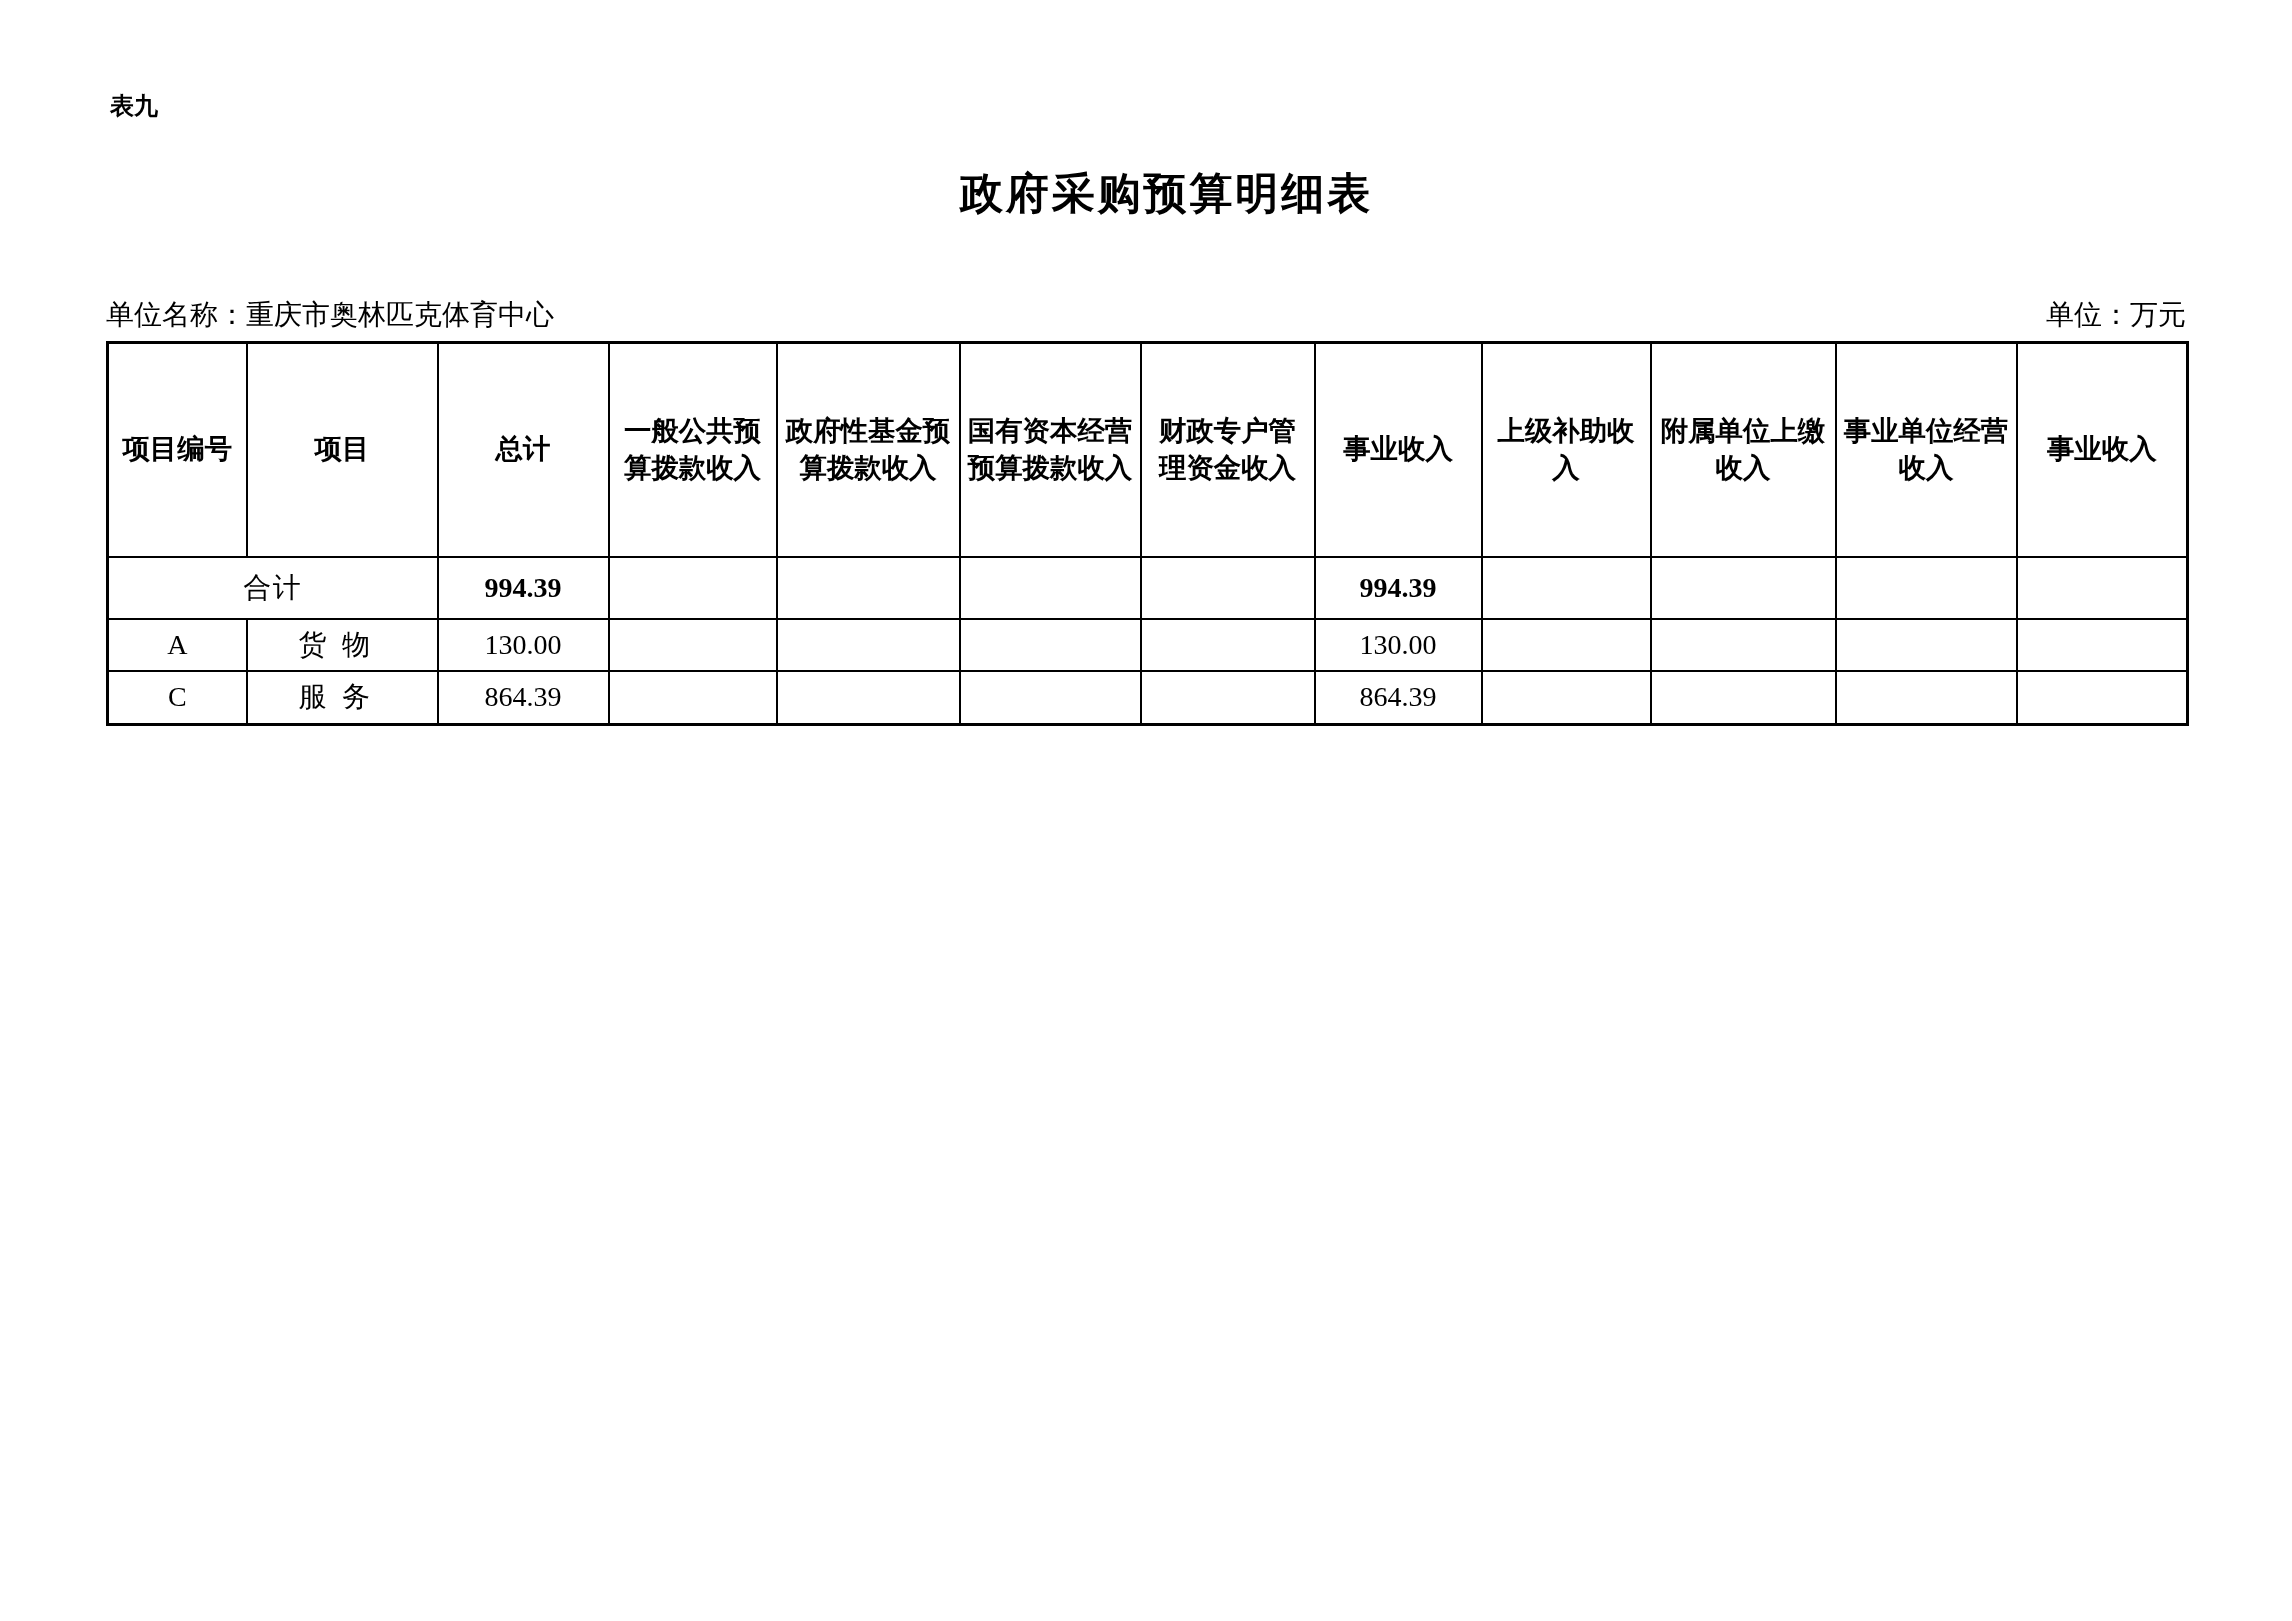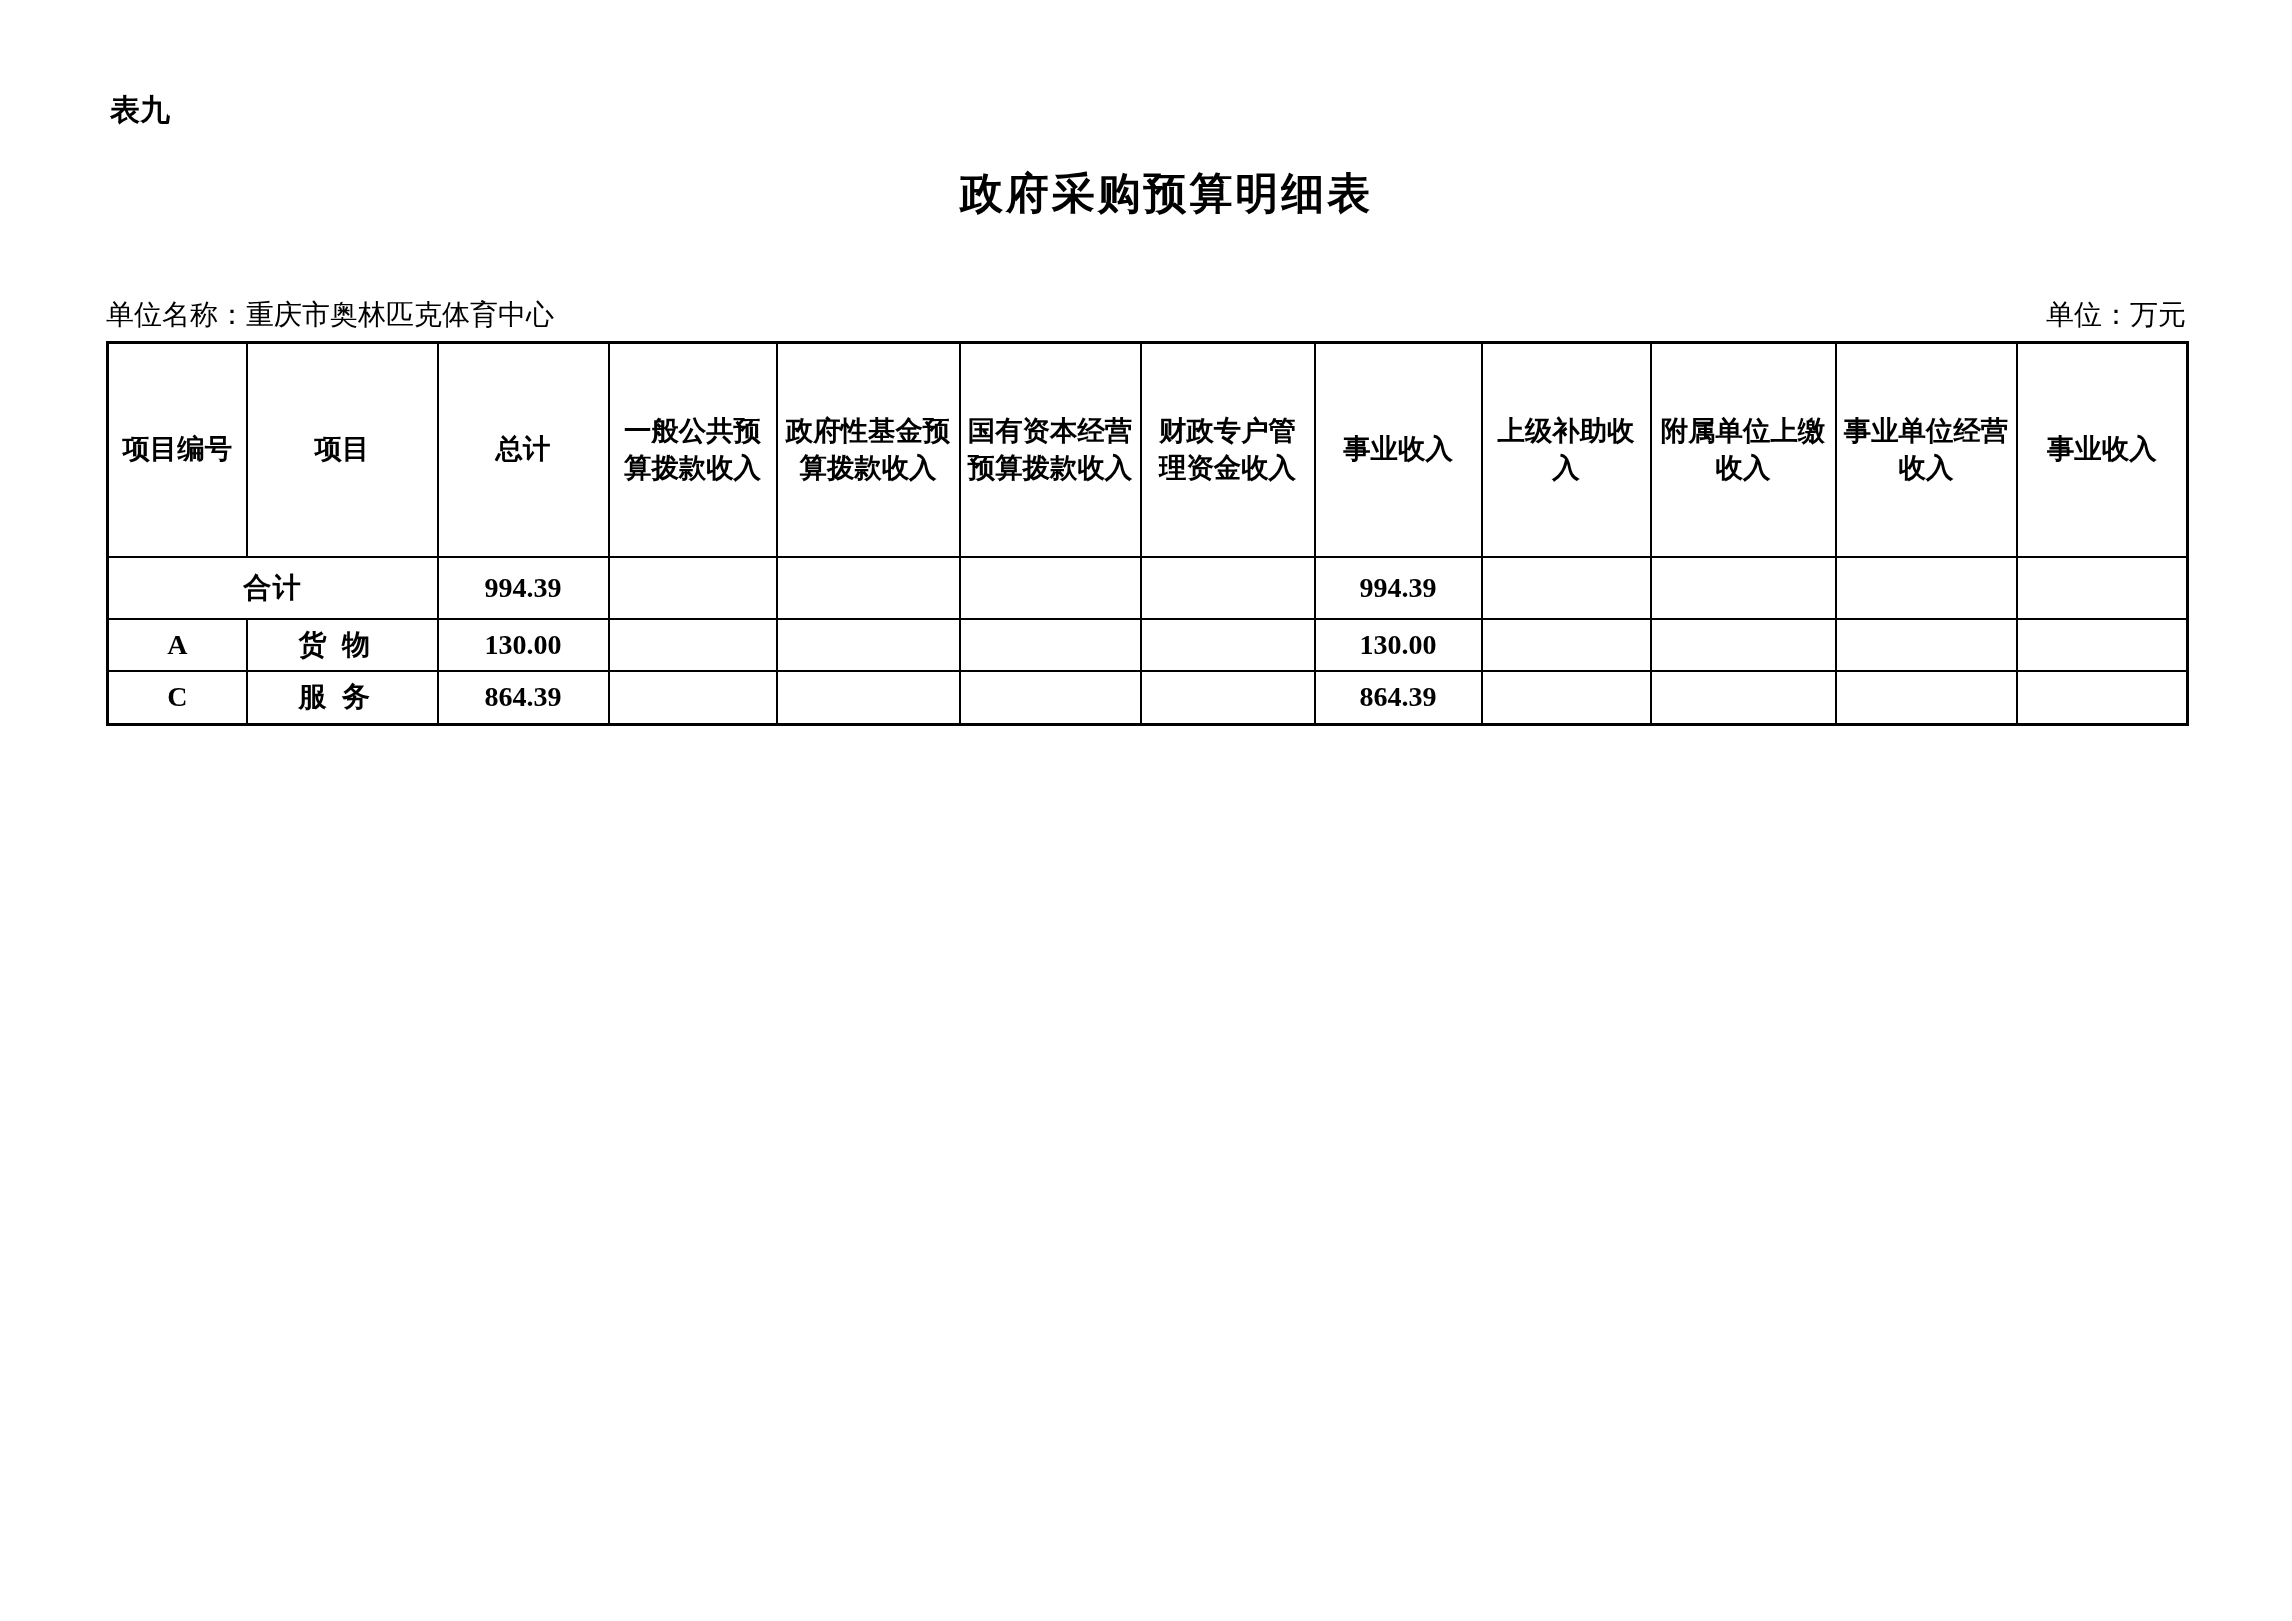--- a/index.html
+++ b/index.html
@@ -11,21 +11,21 @@
     position: relative;
     color: #000000;
     font-family: "Liberation Serif", serif;
   }
   .sheet-label {
     position: absolute;
     left: 110px;
     top: 90px;
     font-family: "Liberation Sans", sans-serif;
     font-weight: bold;
-    font-size: 30px;
+    font-size: 24px;
   }
   .doc-title {
     position: absolute;
     left: 0;
     top: 165px;
     width: 100%;
     text-align: center;
     font-family: "Liberation Serif", serif;
     font-weight: bold;
     font-size: 43px;
@@ -48,21 +48,20 @@
     left: 106px;
     top: 341px;
     width: 2080px;
     border-collapse: collapse;
     table-layout: fixed;
     border: 3.9px solid #000;
   }
   table.budget th, table.budget td {
     border: 2.9px solid #000;
     overflow: hidden;
-    font-weight: bold;
   }
   table.budget th {
     font-family: "Liberation Sans", sans-serif;
     font-weight: bold;
     font-size: 27.4px;
     text-align: center;
     vertical-align: middle;
     line-height: 1.35;
     padding: 0 4.9px;
   }

